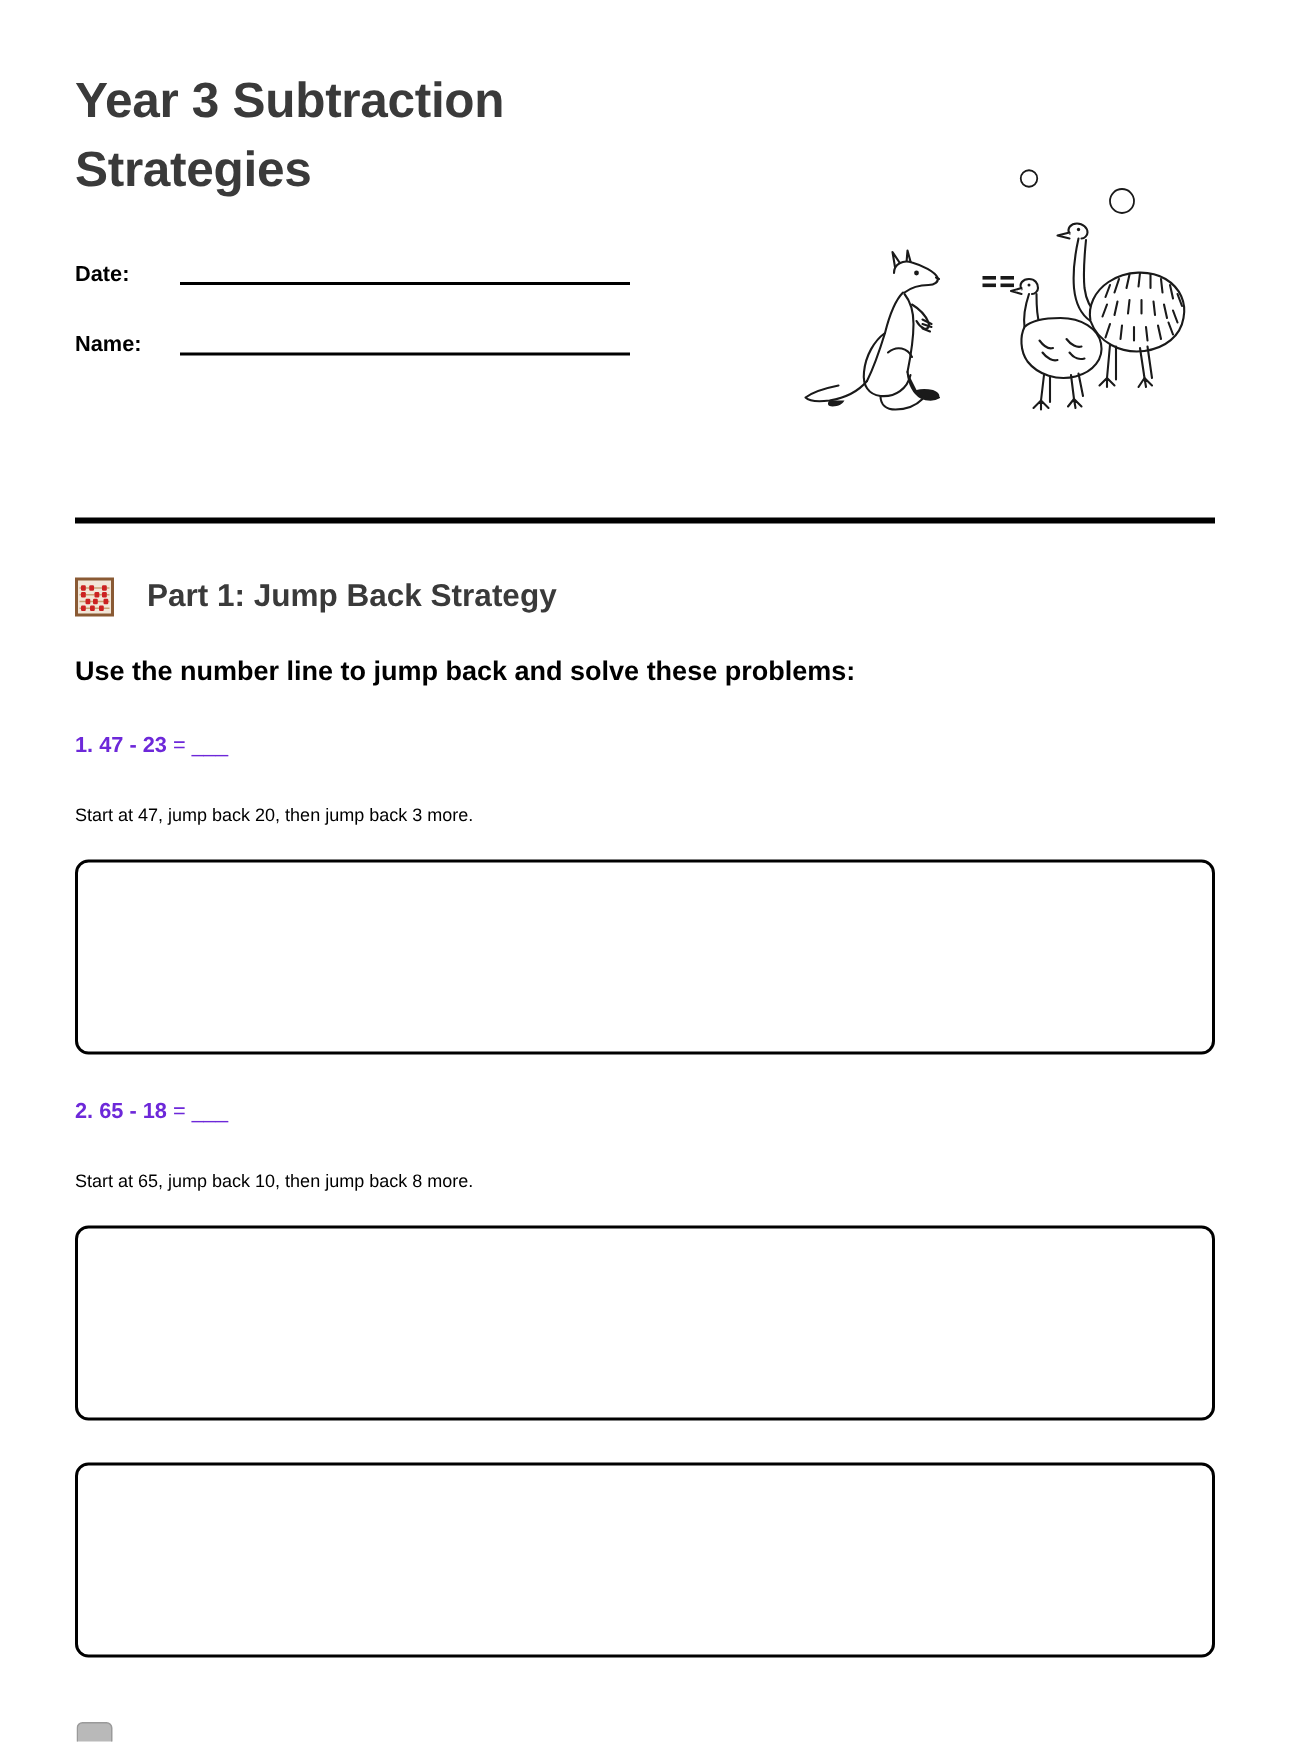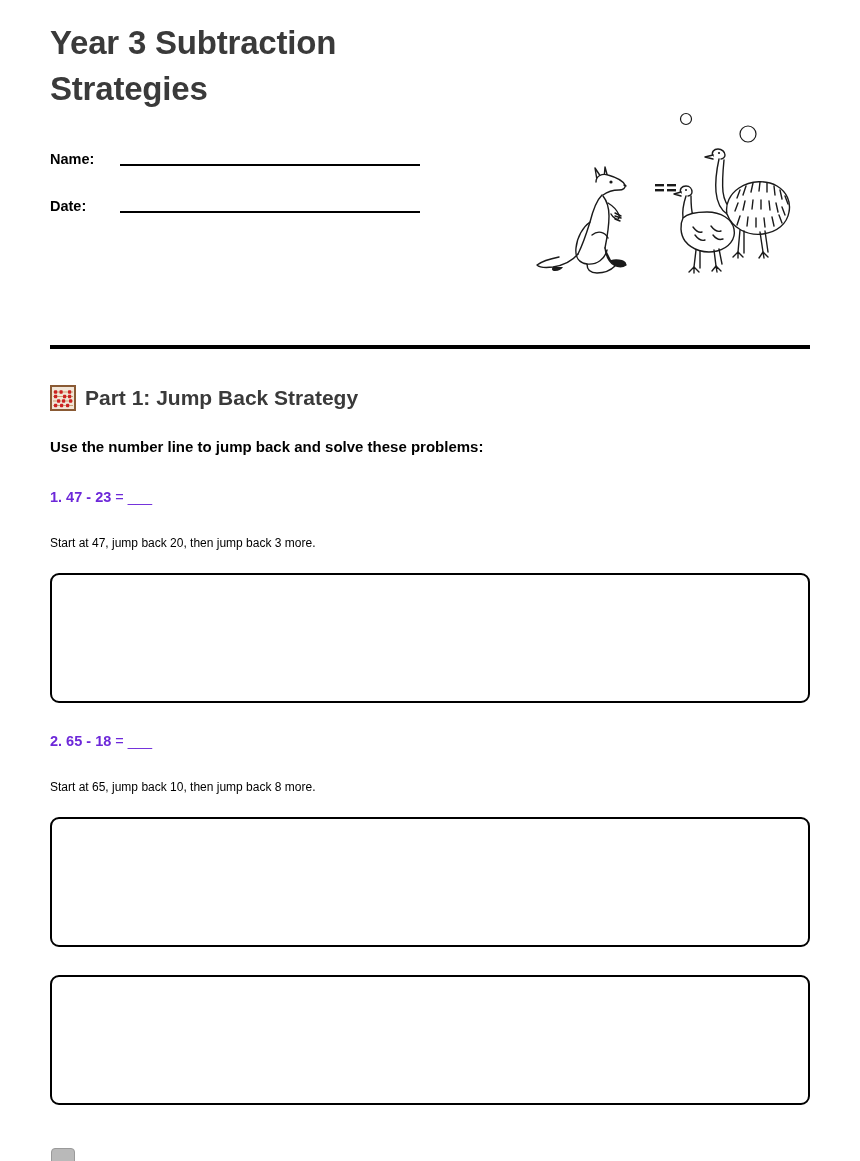--- a/index.html
+++ b/index.html
@@ -22,21 +22,21 @@
   .page {
     position: relative;
     width: 860px;
     height: 1161px;
     padding: 0;
   }
 
   
   .header {
     position: relative;
-    padding: 20px 50px 0 50px;
+    padding: 44px 50px 0 50px;
     height: 300px;
   }
 
   .doc-title {
     margin: 0;
     font-size: 33px;
     line-height: 46px;
     font-weight: bold;
     color: #3a3a3a;
     letter-spacing: -0.2px;
@@ -95,40 +95,40 @@
   .content {
     position: absolute;
     top: 385px;
     left: 50px;
     width: 760px;
   }
 
   .section-heading {
     display: flex;
     align-items: center;
-    gap: 9px;
+    gap: 22px;
     margin: 0 0 26px 0;
   }
 
   .section-icon {
     width: 26px;
     height: 26px;
     flex: 0 0 26px;
     display: block;
   }
 
   .section-title {
     font-size: 21px;
     font-weight: bold;
     color: #3a3a3a;
     line-height: 26px;
   }
 
   .instructions {
-    font-size: 15px;
+    font-size: 18px;
     font-weight: bold;
     color: #000;
     margin: 0 0 30px 0;
     line-height: 20px;
   }
 
   .problem { margin-bottom: 0; }
 
   .problem-line {
     font-size: 14.5px;
@@ -176,25 +176,25 @@
 </head>
 <body>
 
 <div class="page">
 
   <div class="header">
     <h1 class="doc-title">Year 3 Subtraction Strategies</h1>
 
     <div class="meta-block">
       <div class="meta-row">
-        <span class="meta-label">Name:</span>
+        <span class="meta-label">Date:</span>
         <span class="meta-line"></span>
       </div>
       <div class="meta-row">
-        <span class="meta-label">Date:</span>
+        <span class="meta-label">Name:</span>
         <span class="meta-line"></span>
       </div>
     </div>
   </div>
 
   <div class="illustration">
     <svg width="290" height="180" viewBox="0 0 290 180" fill="none" stroke="#1a1a1a" stroke-width="1.4" stroke-linecap="round" stroke-linejoin="round">
 
       <circle cx="151" cy="19" r="5.5" fill="#fff" stroke-width="1.2"></circle>
 

